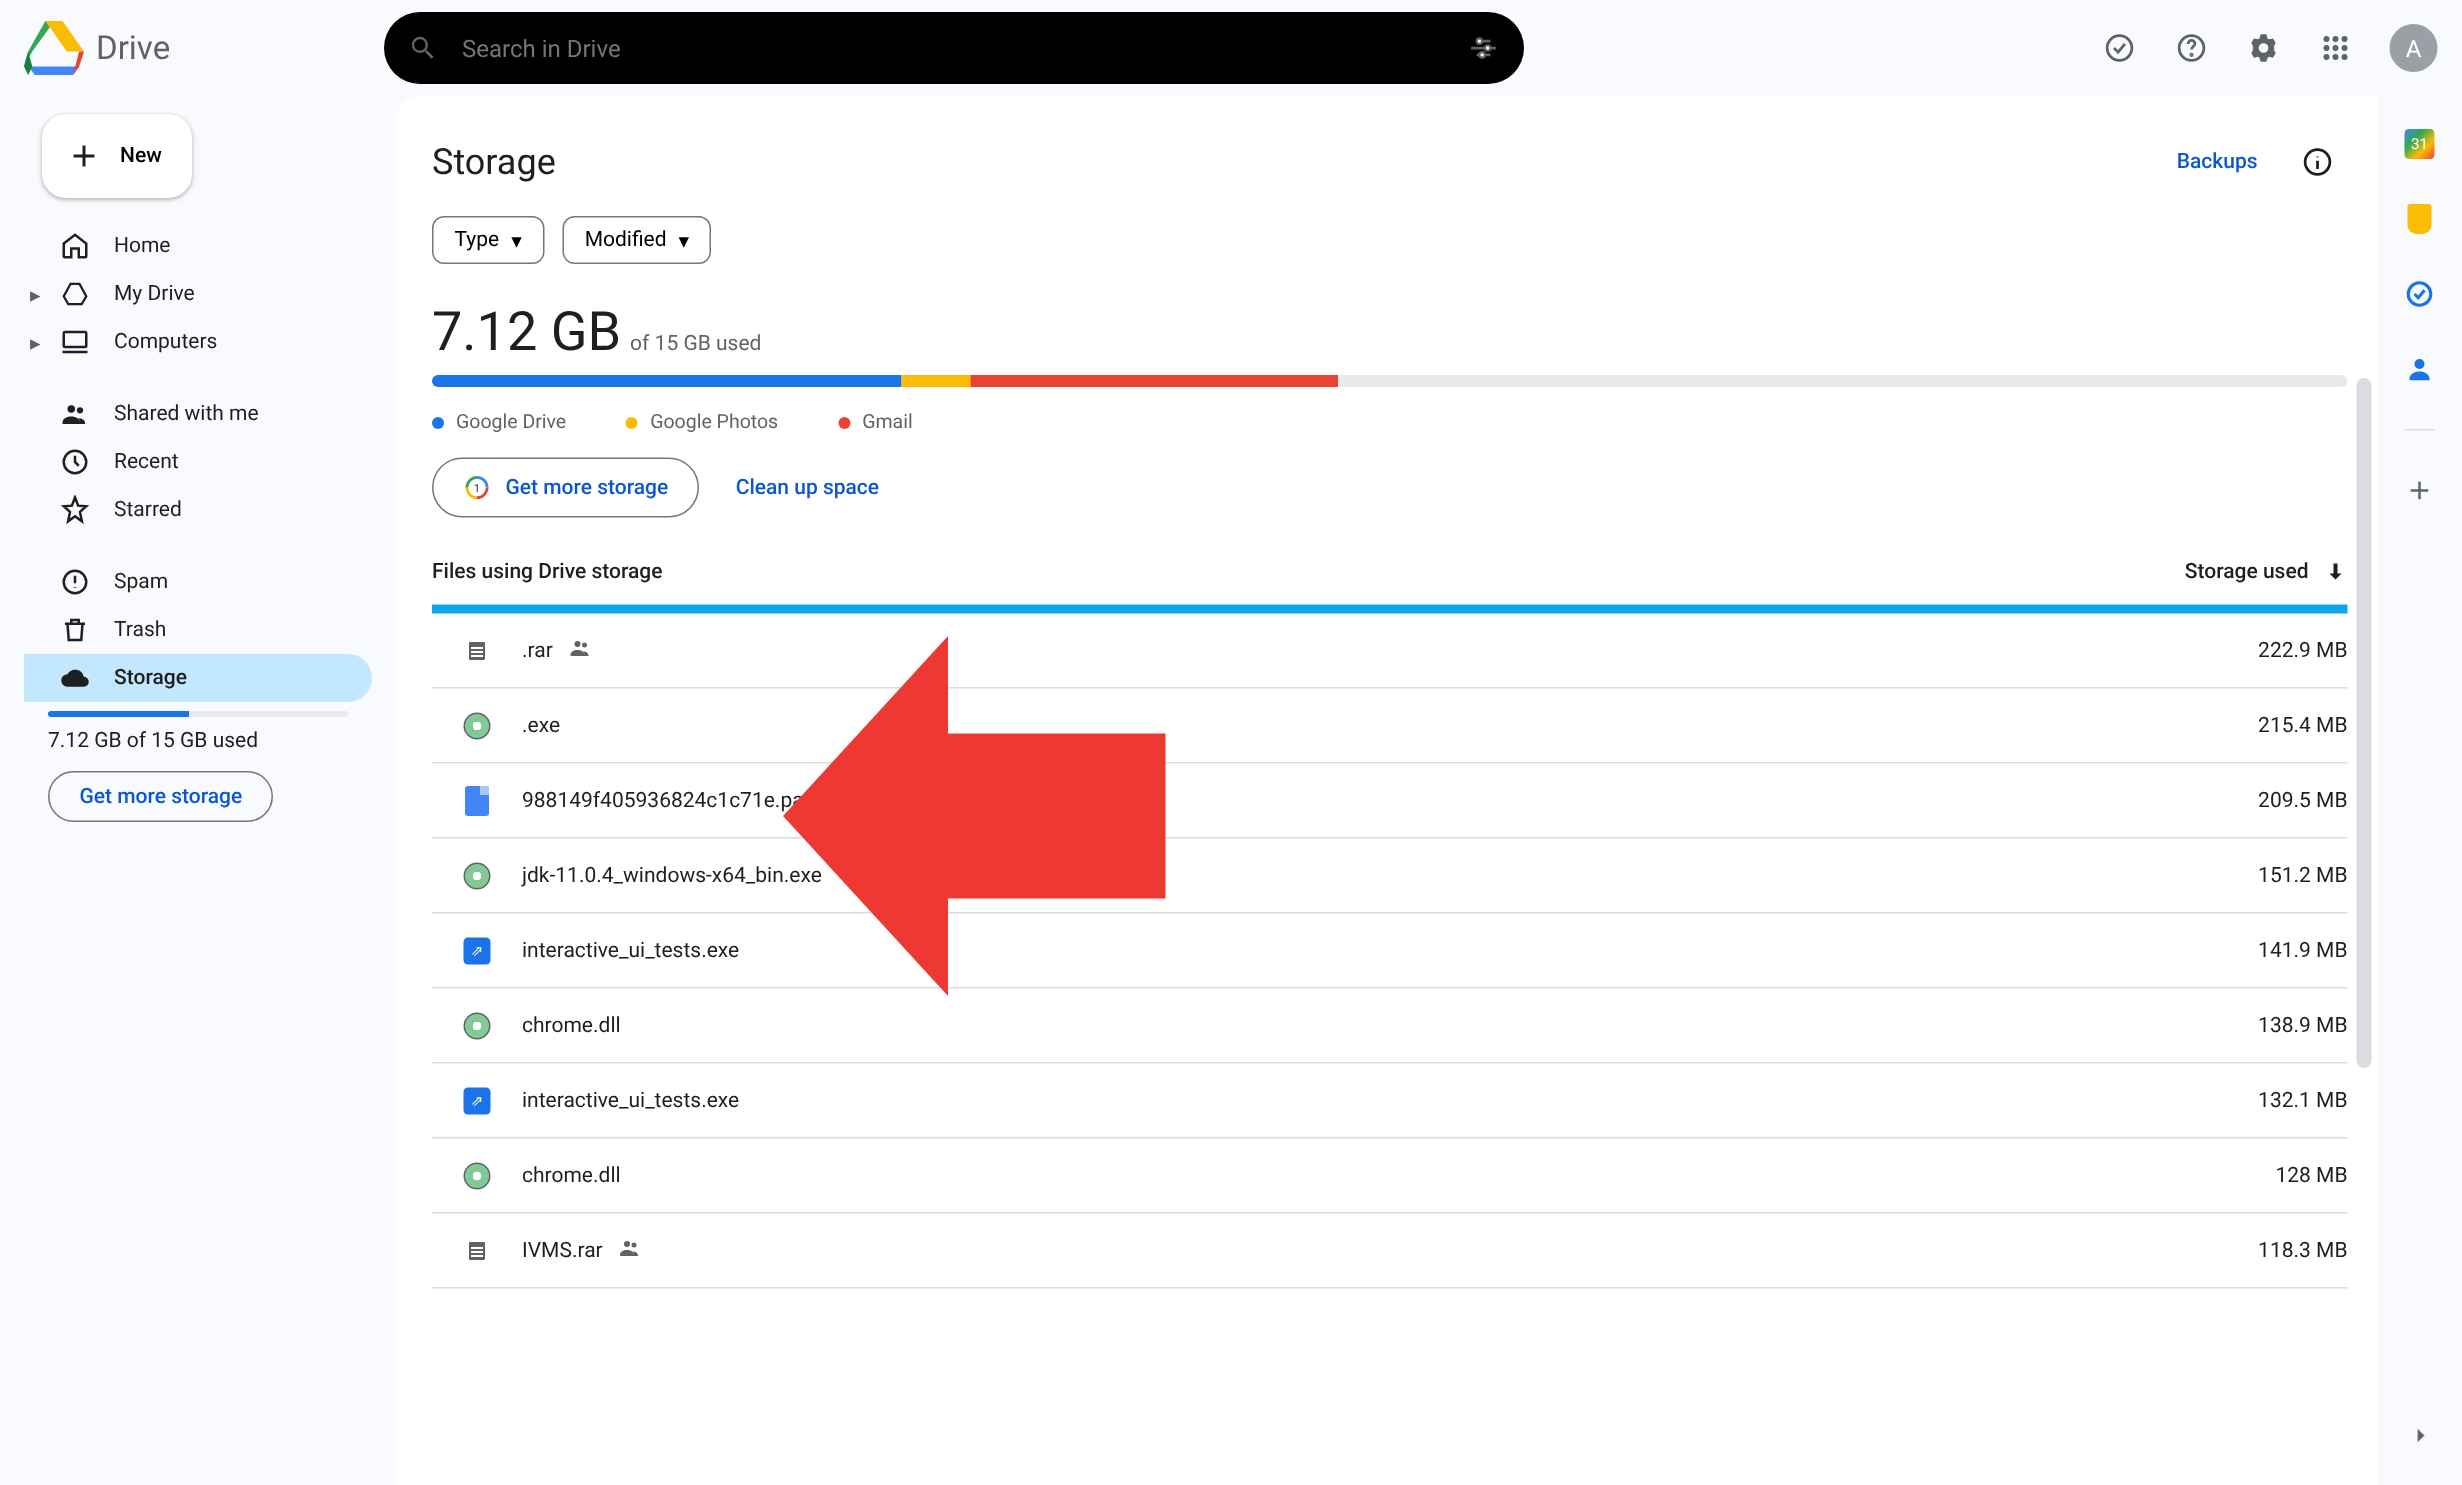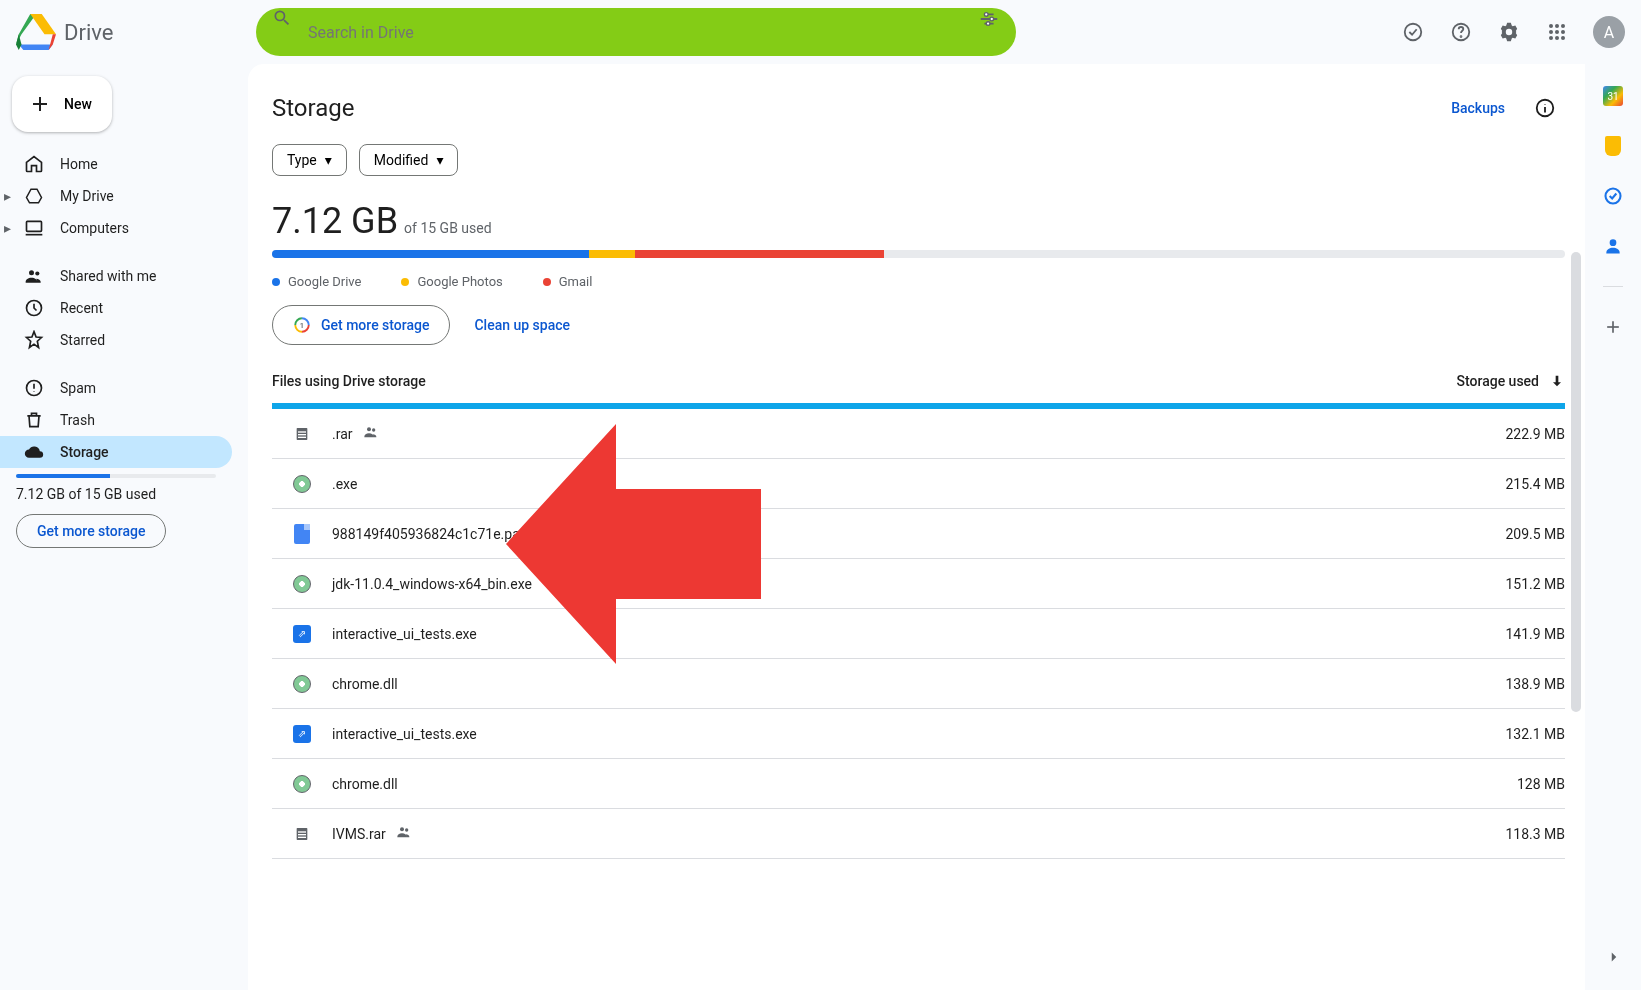--- a/index.html
+++ b/index.html
@@ -5,28 +5,28 @@
     * { margin: 0; padding: 0; box-sizing: border-box; font-family: 'Google Sans', Roboto, Arial, sans-serif; }
     body { background: #f8fafd; color: #1f1f1f; overflow: hidden; }
     
     .app { display: flex; flex-direction: column; height: 100vh; }
     
     .topbar { display: flex; align-items: center; height: 64px; padding: 0 16px; gap: 8px; }
     .logo-area { display: flex; align-items: center; gap: 8px; width: 232px; cursor: pointer; }
     .logo { width: 40px; height: 40px; }
     .logo-text { font-size: 22px; color: #5f6368; }
     
-    .search-bar { flex: 1; max-width: 760px; height: 48px; background: #84cc16; border-radius: 24px; display: flex; padding: 0 16px; gap: 16px; }
+    .search-bar { flex: 1; max-width: 760px; height: 48px; background: #000000; border-radius: 24px; display: flex; align-items: center; padding: 0 16px; gap: 16px; }
     .search-bar input { flex: 1; border: none; background: transparent; font-size: 16px; outline: none; color: #5f6368; }
     
     .topbar-actions { margin-left: auto; display: flex; align-items: center; gap: 8px; }
     .icon-btn { width: 40px; height: 40px; border-radius: 50%; display: flex; align-items: center; justify-content: center; cursor: pointer; color: #5f6368; }
     .avatar { width: 32px; height: 32px; border-radius: 50%; background: #9aa0a6; color: #fff; display: flex; align-items: center; justify-content: center; font-size: 16px; margin-left: 8px; }
     
-    .body { display: flex; flex: 1; overflow: hidden; }
+    .body { display: flex; flex: 1; overflow: hidden; padding-left: 16px; }
     
     .sidebar { width: 248px; padding: 8px 16px 8px 0; overflow-y: auto; }
     .new-btn { height: 56px; padding: 0 20px 0 16px; background: #fff; border: none; border-radius: 16px; display: flex; align-items: center; gap: 12px; font-size: 14px; font-weight: 500; cursor: pointer; box-shadow: 0 1px 2px rgba(0,0,0,0.15), 0 1px 3px 1px rgba(0,0,0,0.1); margin: 4px 0 16px 12px; }
     
     .nav-item { height: 32px; display: flex; align-items: center; padding: 0 12px 0 24px; border-radius: 0 16px 16px 0; cursor: pointer; font-size: 14px; color: #1f1f1f; gap: 16px; position: relative; }
     .nav-item.active { background: #c2e7ff; font-weight: 500; }
     .nav-item .caret { position: absolute; left: 4px; color: #5f6368; }
     .nav-icon { width: 20px; display: flex; align-items: center; justify-content: center; color: #1f1f1f; }
     .nav-group-gap { height: 16px; }
     

